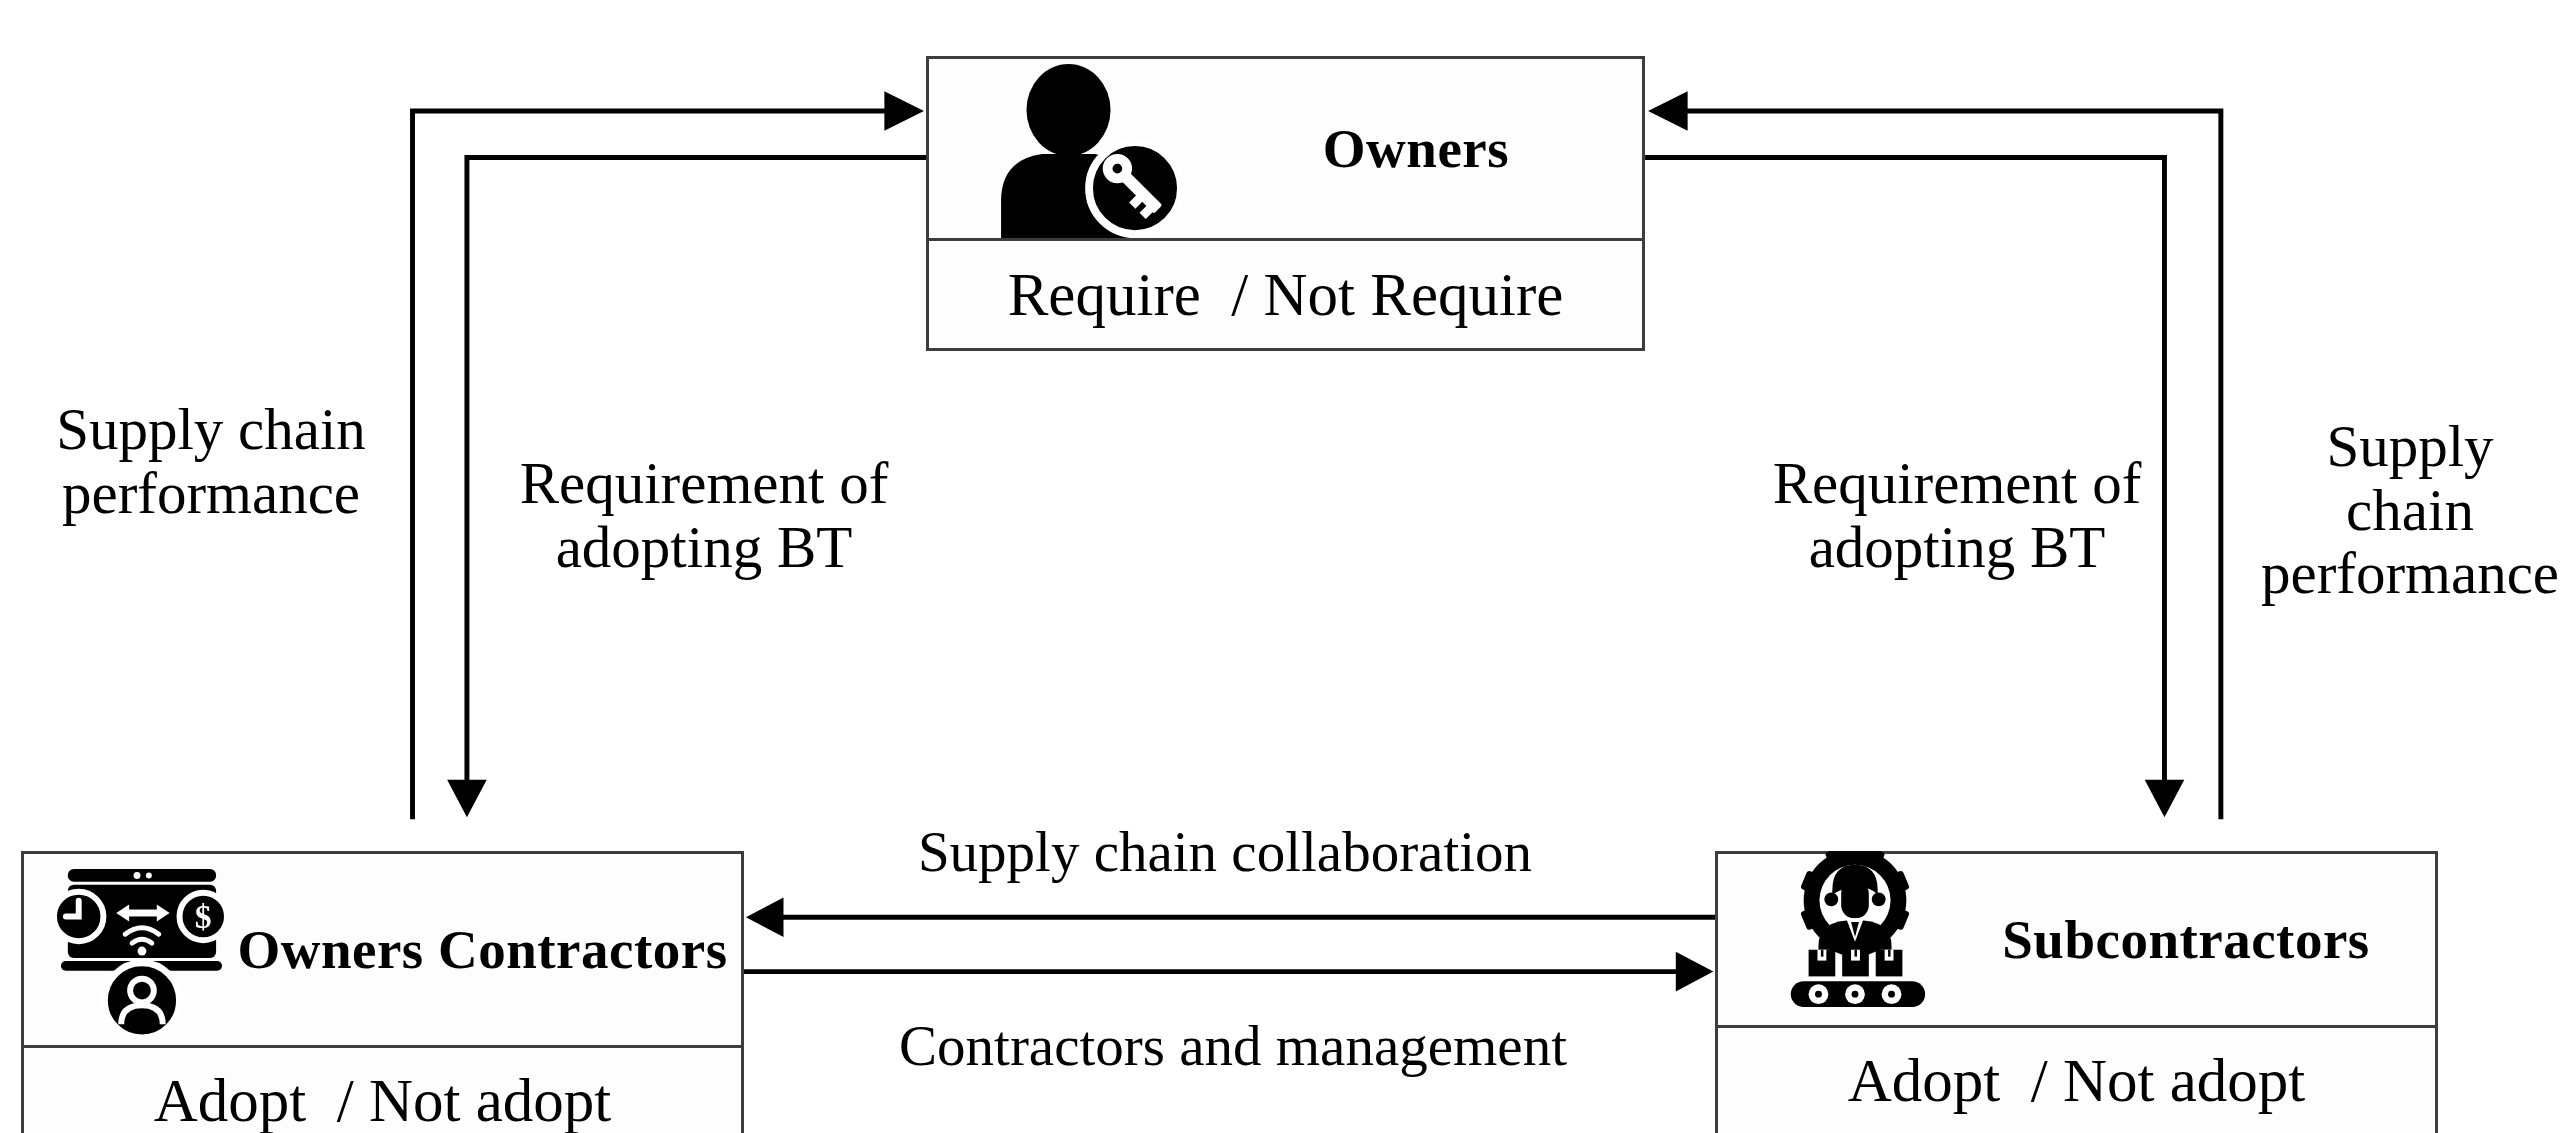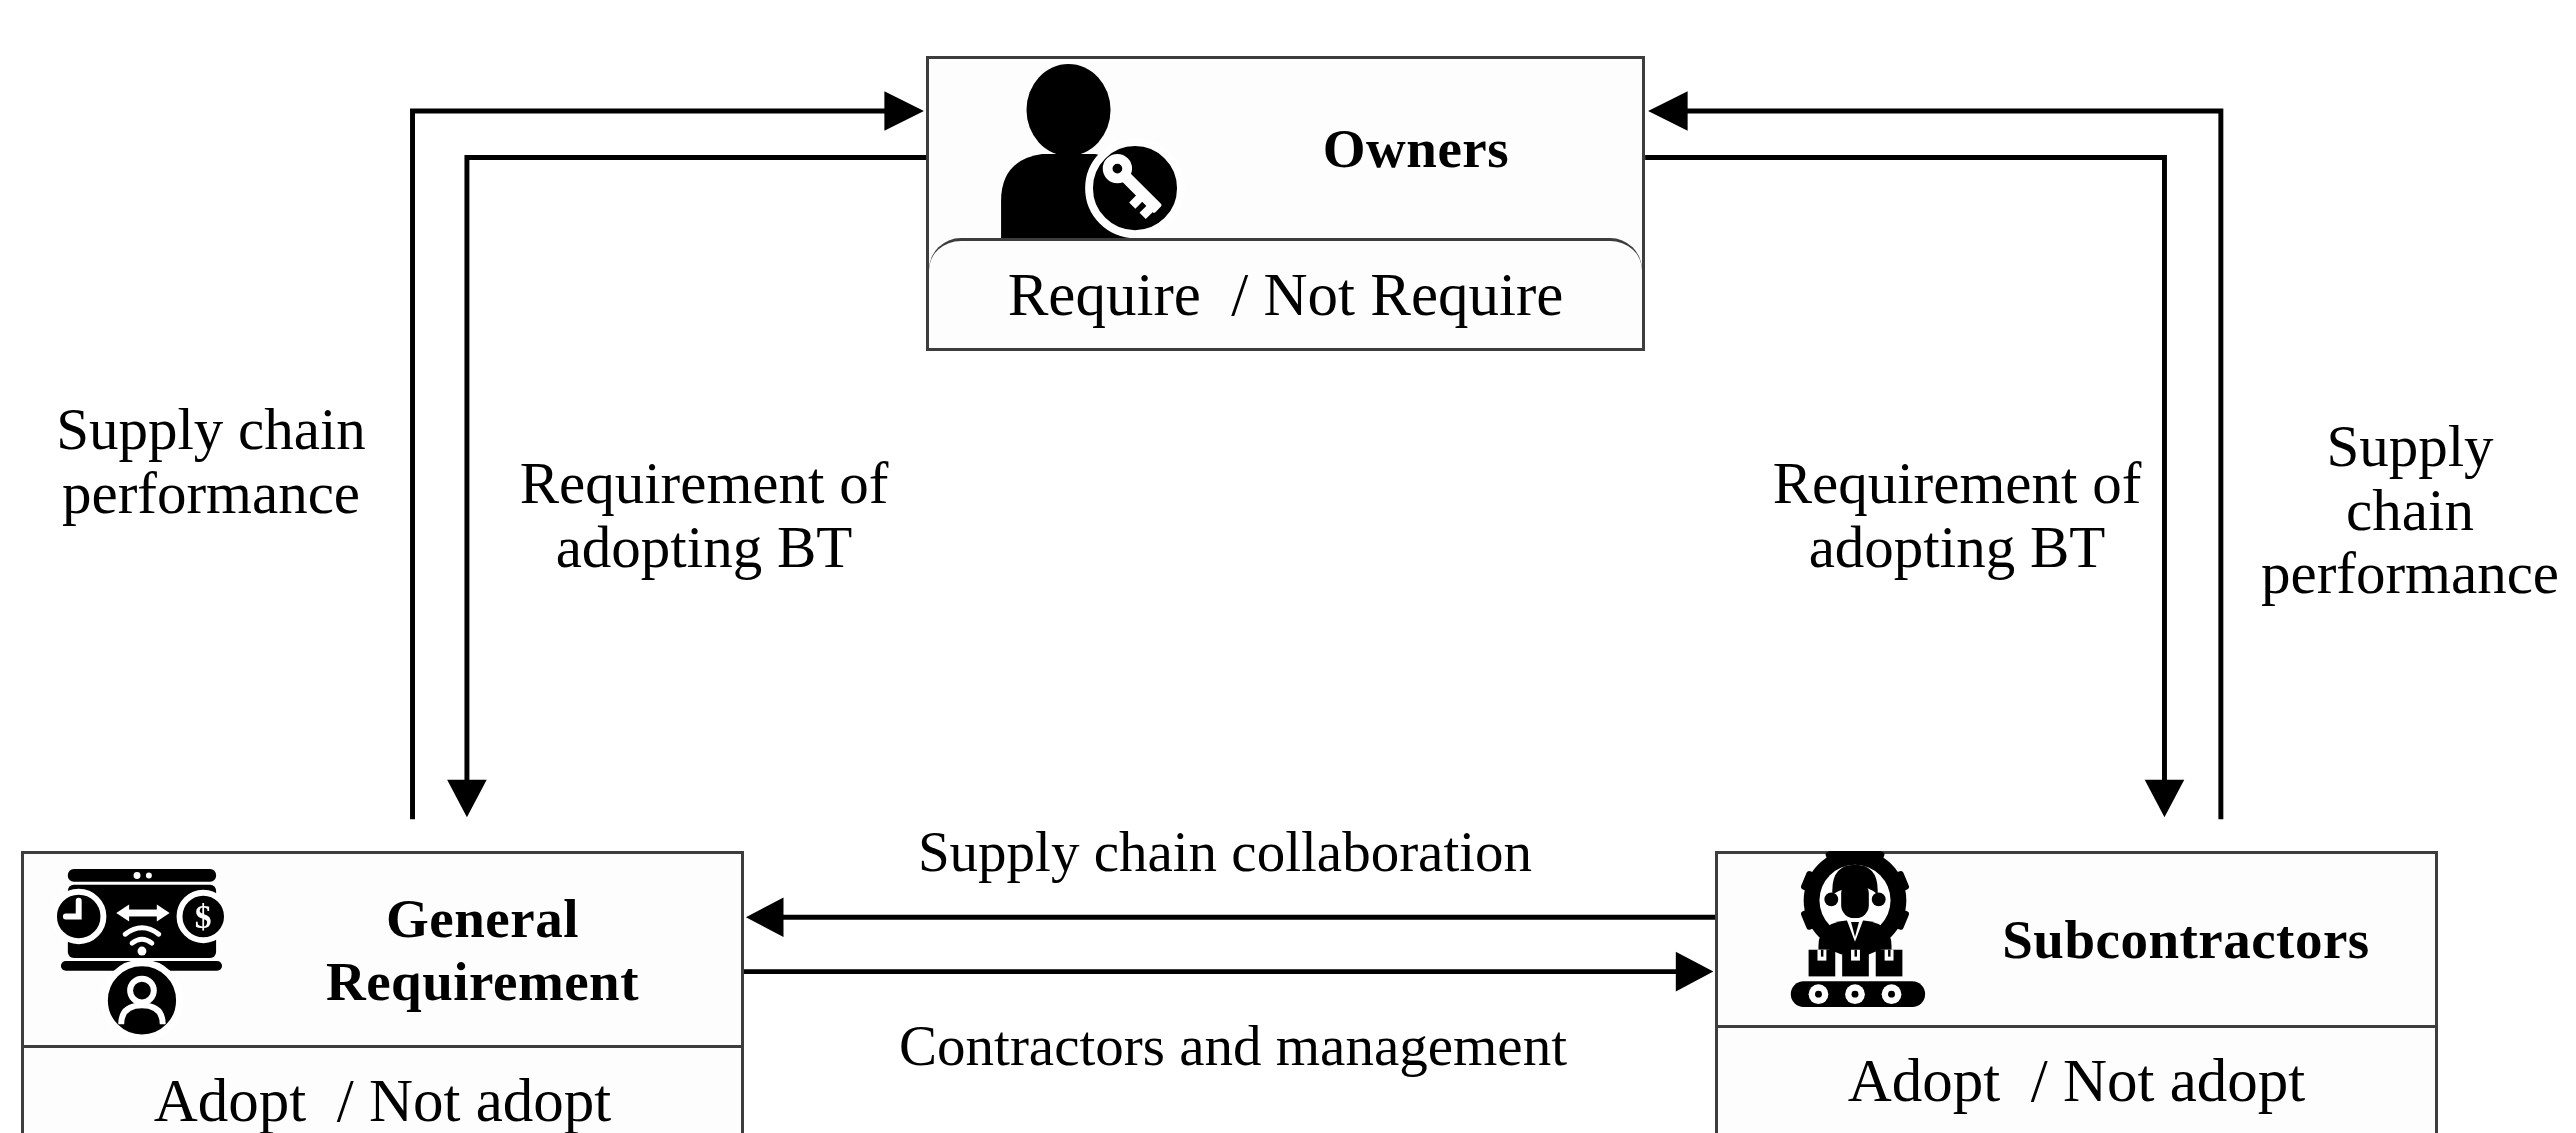--- a/index.html
+++ b/index.html
@@ -12,21 +12,21 @@
     position:absolute;z-index:2;background:#fdfdfd;border:3px solid #3d3d3d;
     box-sizing:border-box;display:flex;flex-direction:column;margin-top:36px;
   }
   .node-top{flex:1;display:flex;align-items:center;min-height:0;}
   .node-title{flex:1;text-align:center;font-weight:bold;font-size:55px;letter-spacing:0.5px;white-space:pre-wrap;}
   .node-decision{
     border-top:3px solid #3d3d3d;display:flex;align-items:center;justify-content:center;
     font-size:61px;white-space:pre-wrap;
   }
   #owners-box{left:926px;top:20px;width:719px;height:295px;}
-  #owners-box .node-decision{height:107px;border-radius:32px;}
+  #owners-box .node-decision{height:107px;}
   #gc-box{left:21px;top:815px;width:723px;height:306px;}
   #gc-box .node-decision{height:106px;}
   #sub-box{left:1715px;top:815px;width:723px;height:286px;}
   #sub-box .node-decision{height:106px;}
   #owners-icon{margin-left:63px;align-self:flex-end;}
   #gc-icon{margin-left:30px;align-self:flex-end;margin-bottom:4px;}
   #sub-icon{margin-left:55px;align-self:flex-end;margin-bottom:18px;}
 
   .alabel{
     position:absolute;z-index:3;transform:translate(-50%,-50%);
@@ -110,21 +110,21 @@
         <text x="151" y="60" text-anchor="middle" font-size="34" font-weight="bold" fill="#fff" font-family="'Liberation Serif',serif">$</text>
         <g stroke="#fff" stroke-width="5" fill="none" stroke-linecap="round">
           <path d="M72 66 Q89 53 106 66"></path>
           <path d="M79 75 Q89 67 99 75"></path>
         </g>
         <circle cx="89" cy="83" r="4.5" fill="#fff"></circle>
         <circle cx="89" cy="133" r="38" fill="#000" stroke="#fff" stroke-width="7"></circle>
         <circle cx="89" cy="123" r="12" fill="none" stroke="#fff" stroke-width="6"></circle>
         <path d="M68 157 Q68 138 89 138 Q110 138 110 157" fill="none" stroke="#fff" stroke-width="6"></path>
       </svg>
-      <div class="node-title">General Requirement</div>
+      <div class="node-title">Owners Contractors</div>
     </div>
     <div class="node-decision">Adopt  / Not adopt</div>
   </div>
 
   <div class="node" id="sub-box">
     <div class="node-top">
       <svg id="sub-icon" width="164" height="156" viewBox="0 0 166 158" xmlns="http://www.w3.org/2000/svg">
         <g fill="#000">
           <g>
             <rect x="73" y="-6" width="20" height="16" rx="3" transform="rotate(22.5 83 50)"></rect>

